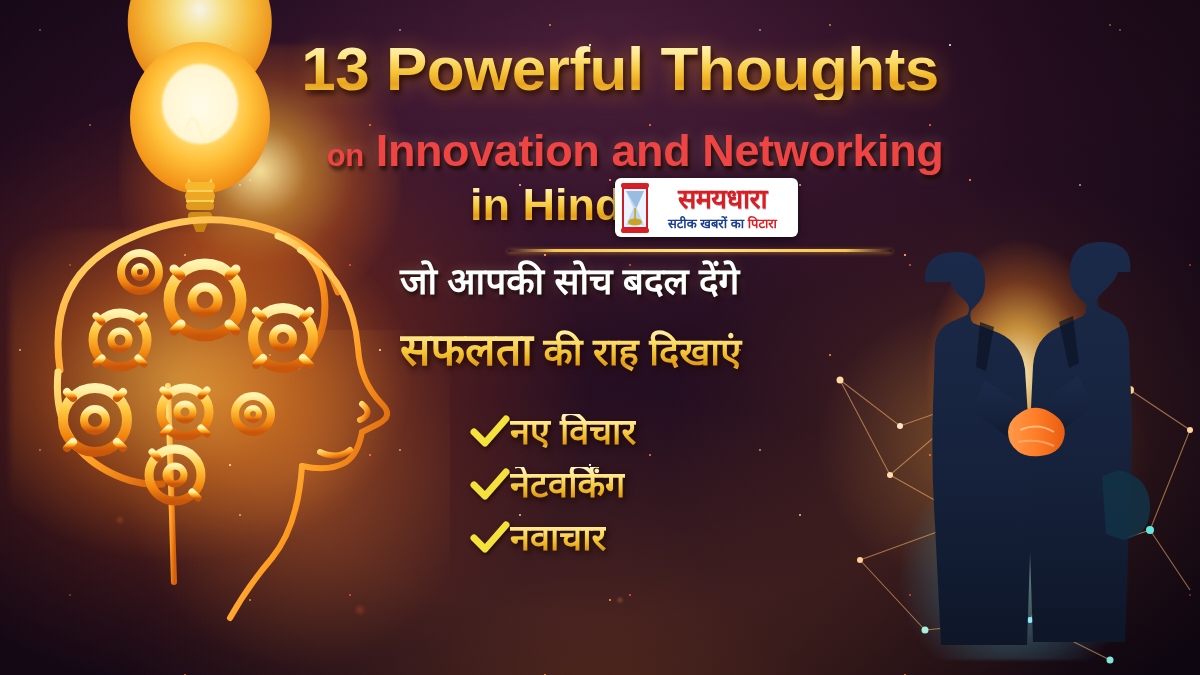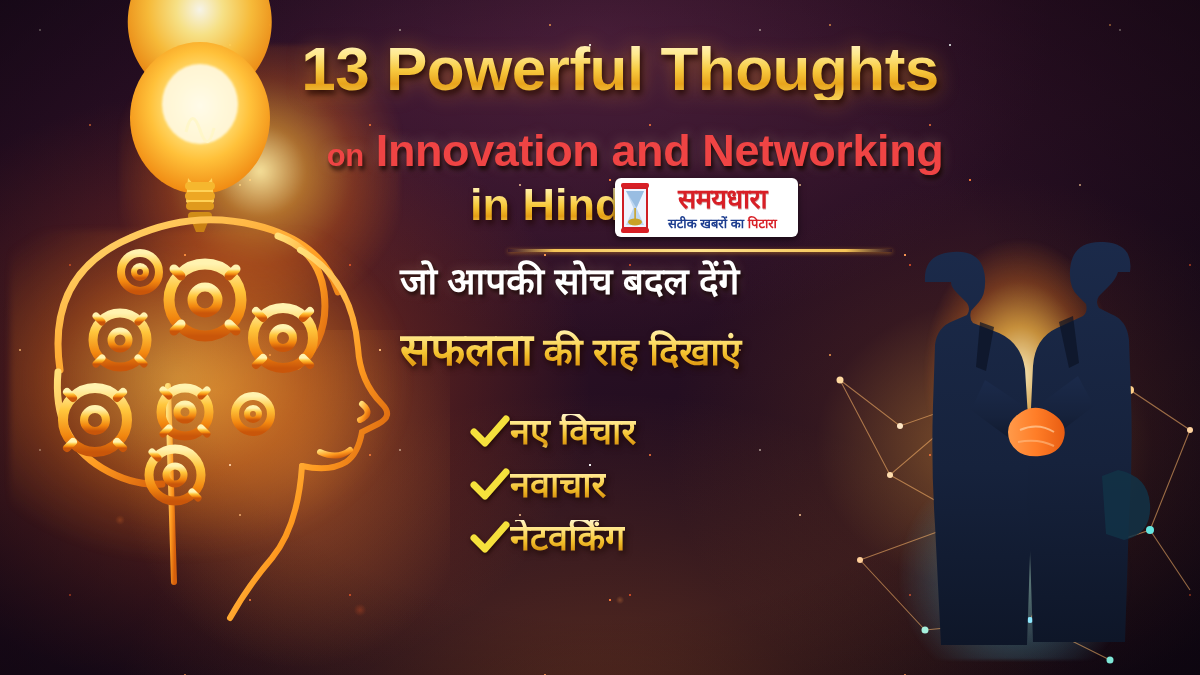--- a/index.html
+++ b/index.html
@@ -476,26 +476,26 @@
             </svg>
         </span>
         <span class="btext">नए विचार</span>
       </div>
       <div class="bullet">
         <span class="chk">
           <svg width="40" height="34" viewBox="0 0 40 34">
               <path d="M4,17 L15,28 L36,4" stroke="#f5e13c" stroke-width="7" fill="none" stroke-linecap="round" stroke-linejoin="round"></path>
             </svg>
         </span>
-        <span class="btext">नवाचार</span>
+        <span class="btext">नेटवर्किंग</span>
       </div>
       <div class="bullet">
         <span class="chk">
           <svg width="40" height="34" viewBox="0 0 40 34">
               <path d="M4,17 L15,28 L36,4" stroke="#f5e13c" stroke-width="7" fill="none" stroke-linecap="round" stroke-linejoin="round"></path>
             </svg>
         </span>
-        <span class="btext">नेटवर्किंग</span>
+        <span class="btext">नवाचार</span>
       </div>
     </div>
 
   </div>
 </div>
 
 </body></html>

